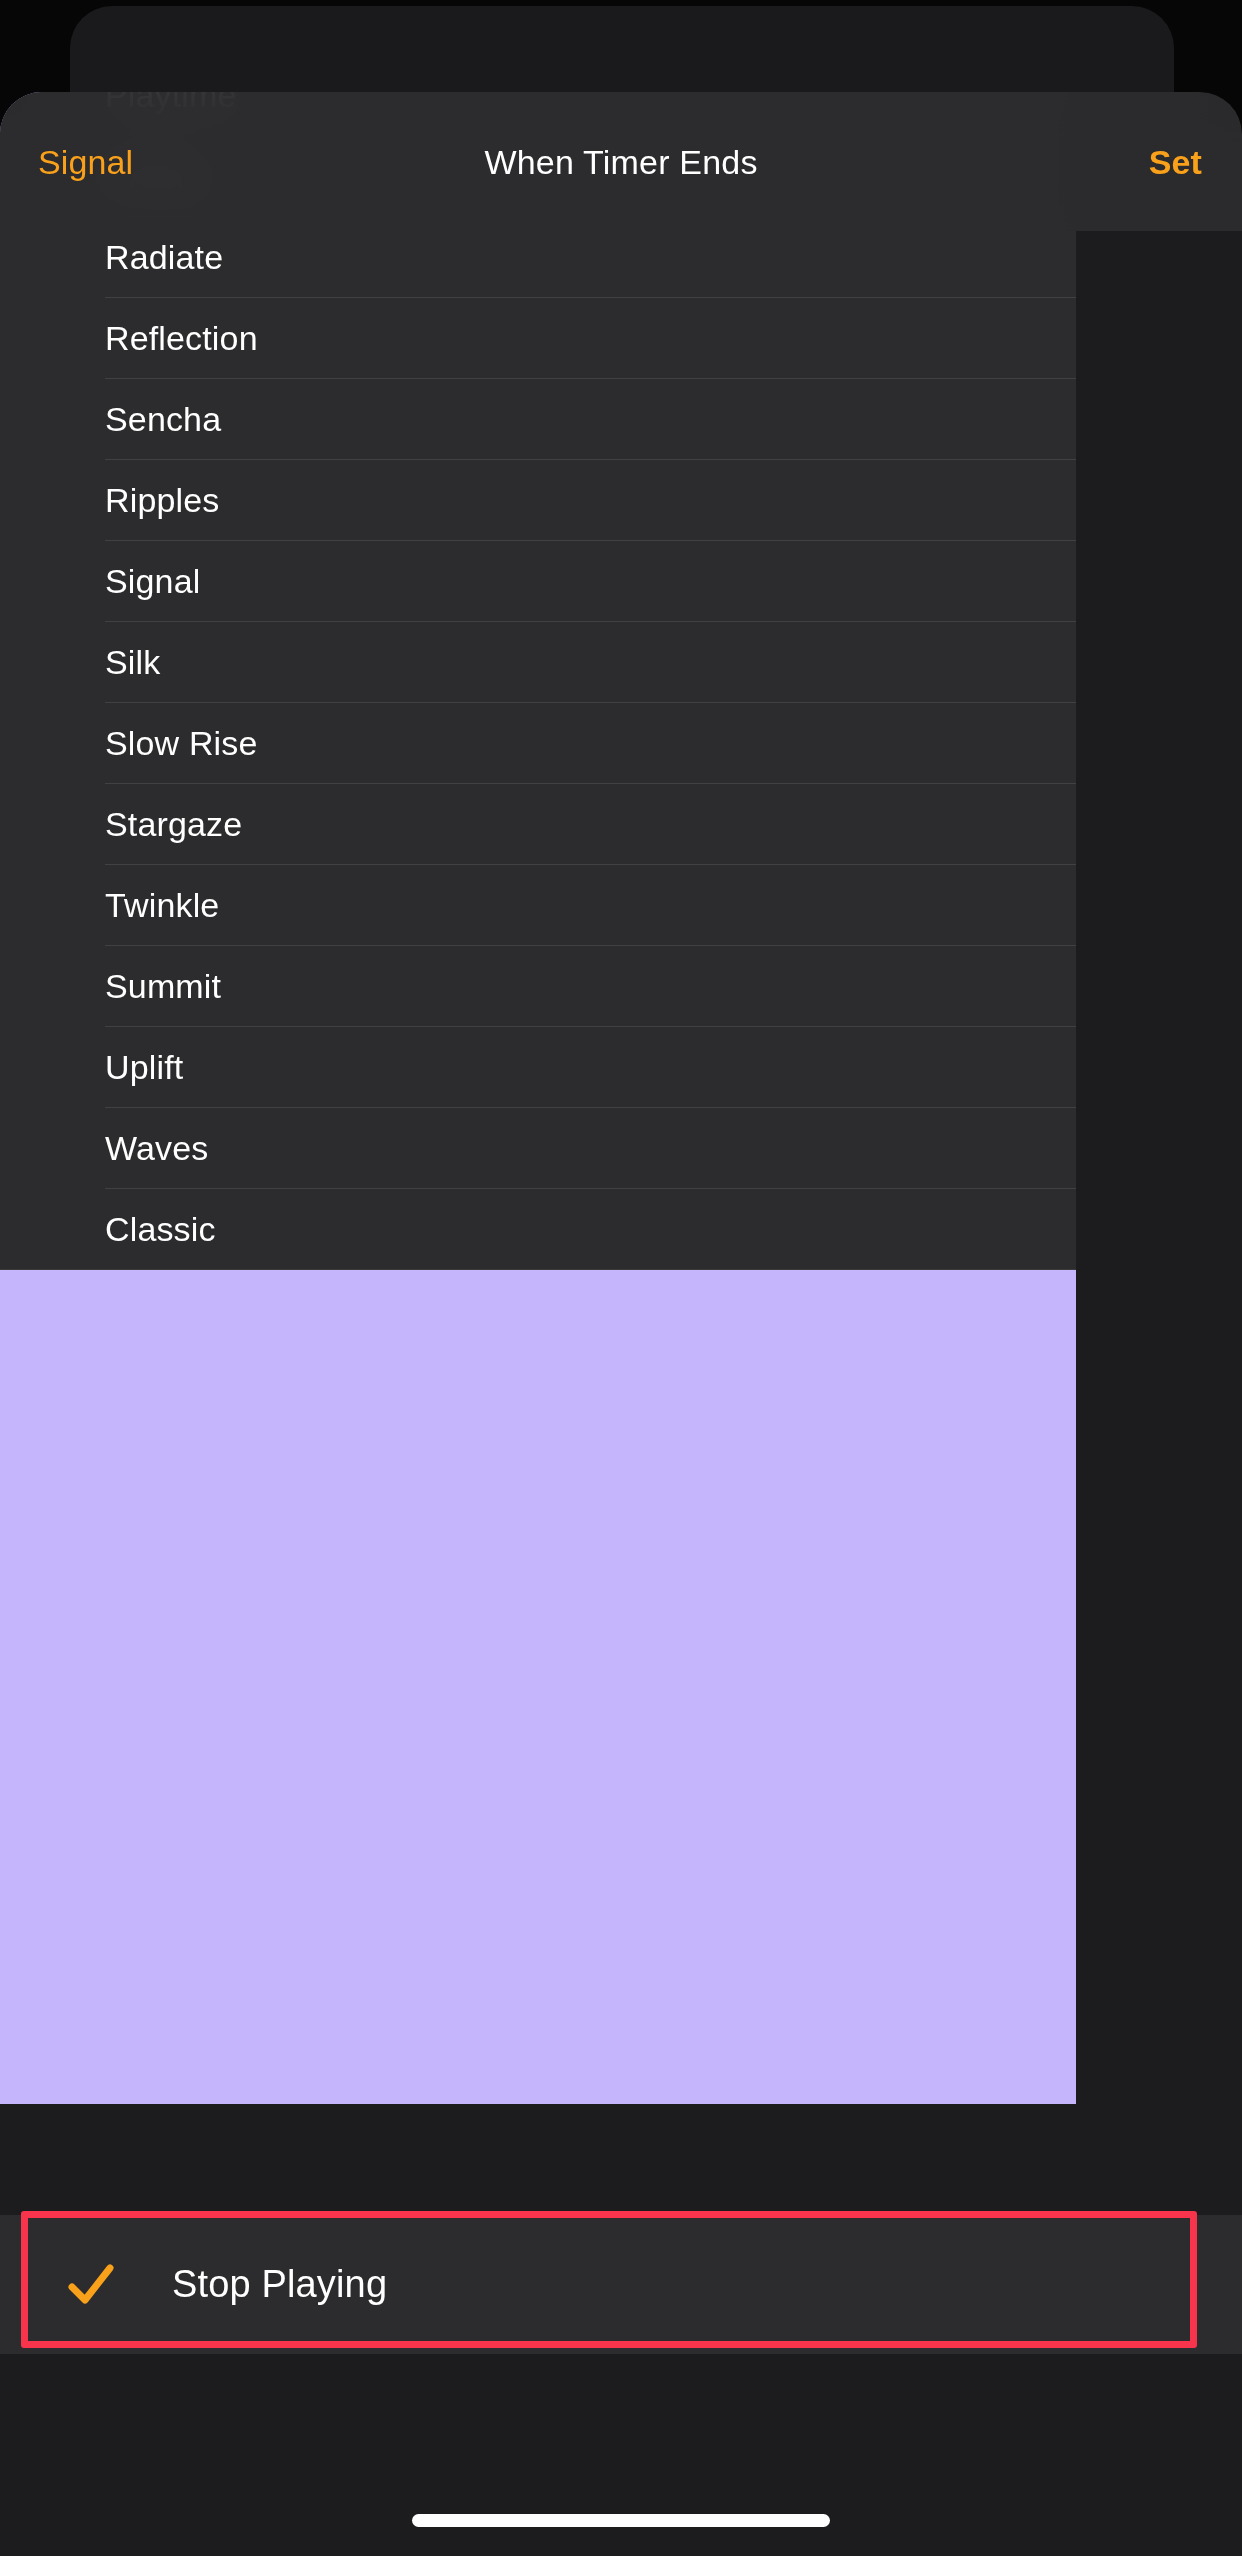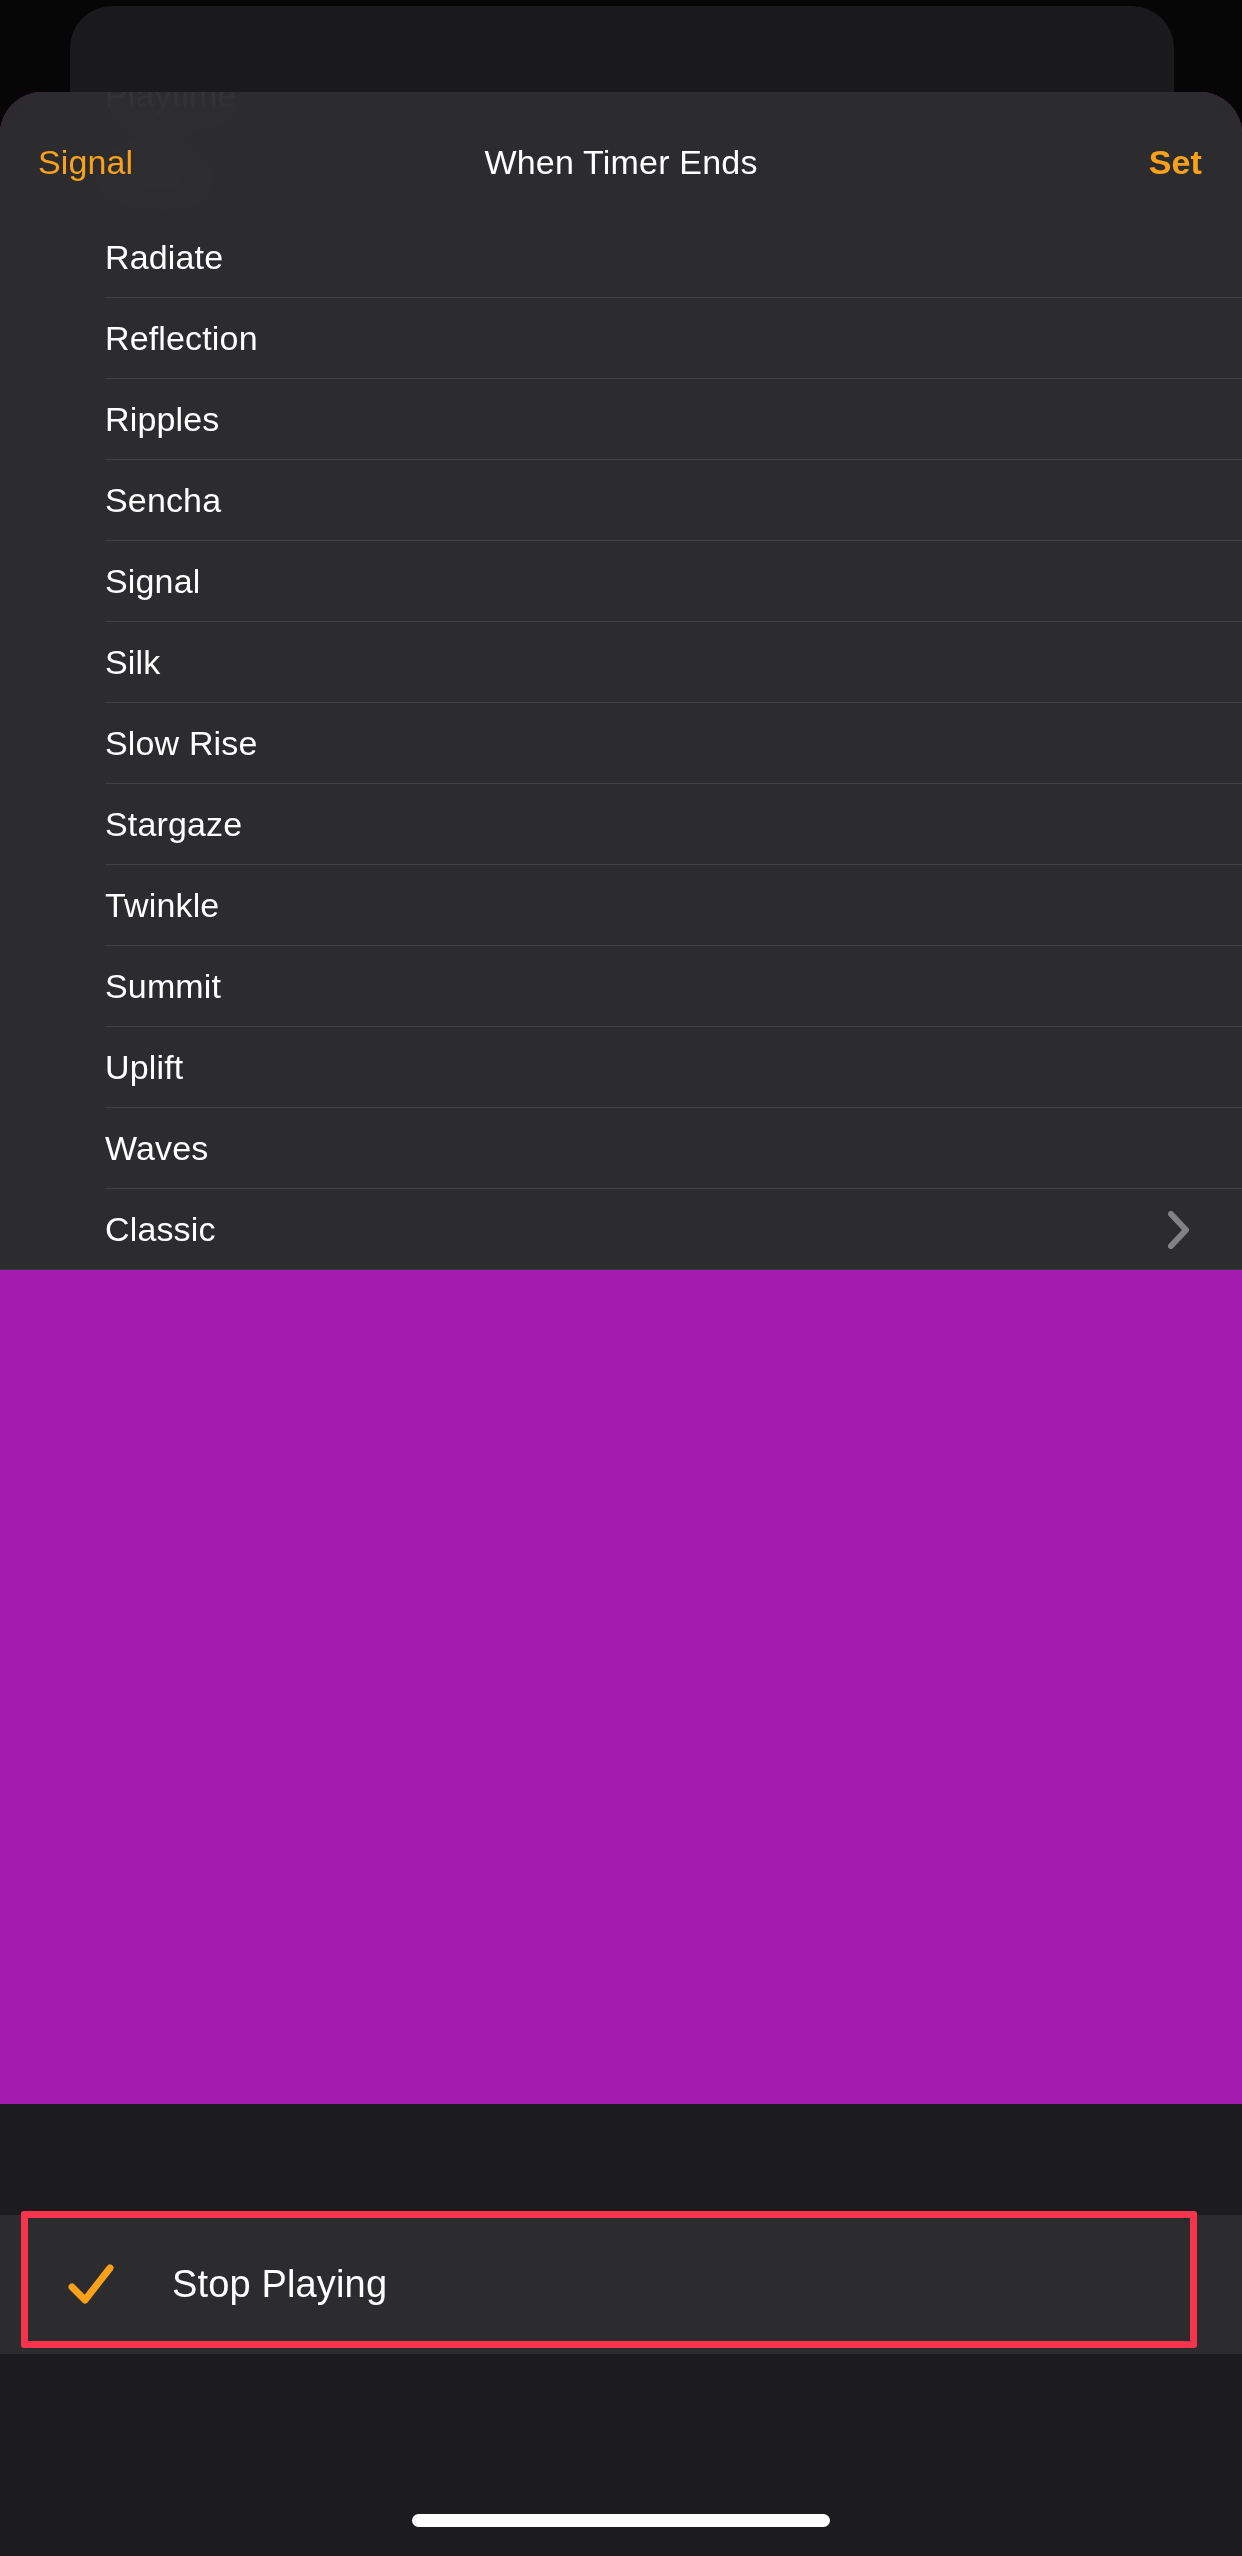--- a/index.html
+++ b/index.html
@@ -47,23 +47,23 @@
     background: #1c1c1e;
     border-radius: 42px 42px 0 0;
     overflow: hidden;
   }
 
   
   .scroll-area {
     position: absolute;
     left: 0;
     top: 0;
-    width: 1242px;
+    width: 1076px;
     height: 2012px;
-    background: #a21caf;
+    background: #c4b5fd;
     overflow: hidden;
   }
   .scroll-inner {
     position: absolute;
     left: 0;
     top: -37px;          
     width: 1242px;
   }
 
   
@@ -267,25 +267,25 @@
           </div>
           <div class="row">
             <span class="row-label">Radiate</span>
             <div class="row-sep"></div>
           </div>
           <div class="row">
             <span class="row-label">Reflection</span>
             <div class="row-sep"></div>
           </div>
           <div class="row">
+            <span class="row-label">Sencha</span>
+            <div class="row-sep"></div>
+          </div>
+          <div class="row">
             <span class="row-label">Ripples</span>
-            <div class="row-sep"></div>
-          </div>
-          <div class="row">
-            <span class="row-label">Sencha</span>
             <div class="row-sep"></div>
           </div>
           <div class="row">
             <span class="row-label">Signal</span>
             <div class="row-sep"></div>
           </div>
           <div class="row">
             <span class="row-label">Silk</span>
             <div class="row-sep"></div>
           </div>

